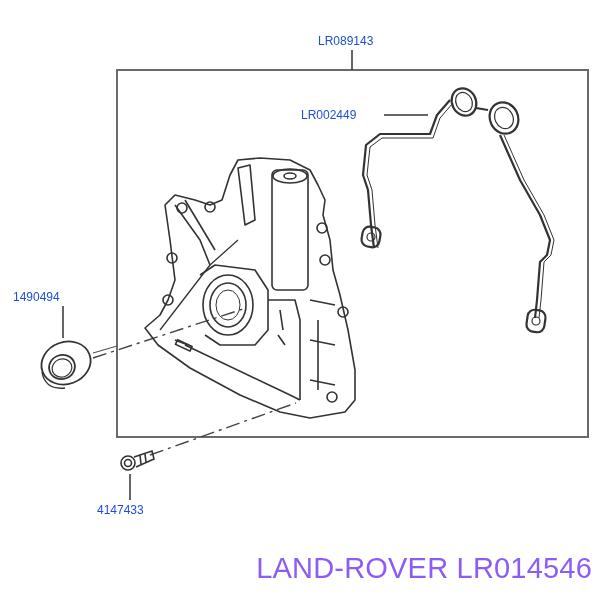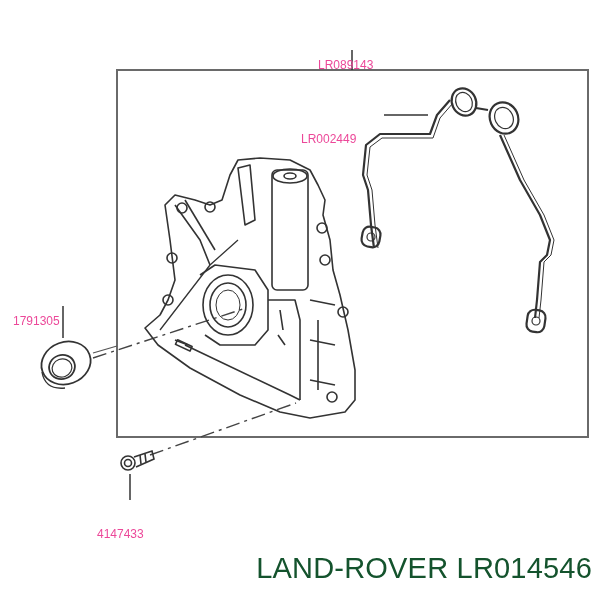--- a/index.html
+++ b/index.html
@@ -1,22 +1,22 @@
 <!DOCTYPE html>
 <html><head>
   <meta charset="utf-8">
   <style>
     html, body { margin: 0; padding: 0; background: #ffffff; }
     body { width: 600px; height: 600px; position: relative; overflow: hidden; font-family: "Liberation Sans", sans-serif; color: #222; }
-    .label { position: absolute; font-size: 12px; color: #ec4899; white-space: nowrap; margin-top: 24px; }
+    .label { position: absolute; font-size: 12px; color: #1d4ed8; white-space: nowrap; }
     #lbl-assembly { left: 318px; top: 34px; }
     #lbl-gasket { left: 301px; top: 108px; }
     #lbl-seal { left: 13px; top: 290px; }
     #lbl-bolt { left: 97px; top: 503px; }
-    #caption { position: absolute; right: 8px; top: 552px; font-size: 29px; letter-spacing: 0.2px; color: #14532d; }
+    #caption { position: absolute; right: 8px; top: 552px; font-size: 29px; letter-spacing: 0.2px; color: #8b5cf6; }
     svg#diagram { position: absolute; left: 0; top: 0; }
   </style>
 </head>
 <body>
 
 <svg id="diagram" width="600" height="600" viewBox="0 0 600 600" xmlns="http://www.w3.org/2000/svg">
 
   <rect x="117" y="70" width="471" height="367" fill="none" stroke="#6a6a6a" stroke-width="2"></rect>
 
   <line x1="352" y1="50" x2="352" y2="70" stroke="#333" stroke-width="1.5"></line>
@@ -87,15 +87,15 @@
   <g fill="none" stroke="#333" stroke-width="1.6">
     <circle cx="128" cy="463" r="7"></circle>
     <circle cx="128" cy="463" r="3.5"></circle>
     <path d="M134 457 L152 451 L154 459 L136 467"></path>
     <path d="M140 455 L141 464 M145 454 L146 462"></path>
   </g>
 </svg>
 
 <div class="label" id="lbl-assembly">LR089143</div>
 <div class="label" id="lbl-gasket">LR002449</div>
-<div class="label" id="lbl-seal">1791305</div>
+<div class="label" id="lbl-seal">1490494</div>
 <div class="label" id="lbl-bolt">4147433</div>
 <div id="caption">LAND-ROVER LR014546</div>
 
 </body></html>

